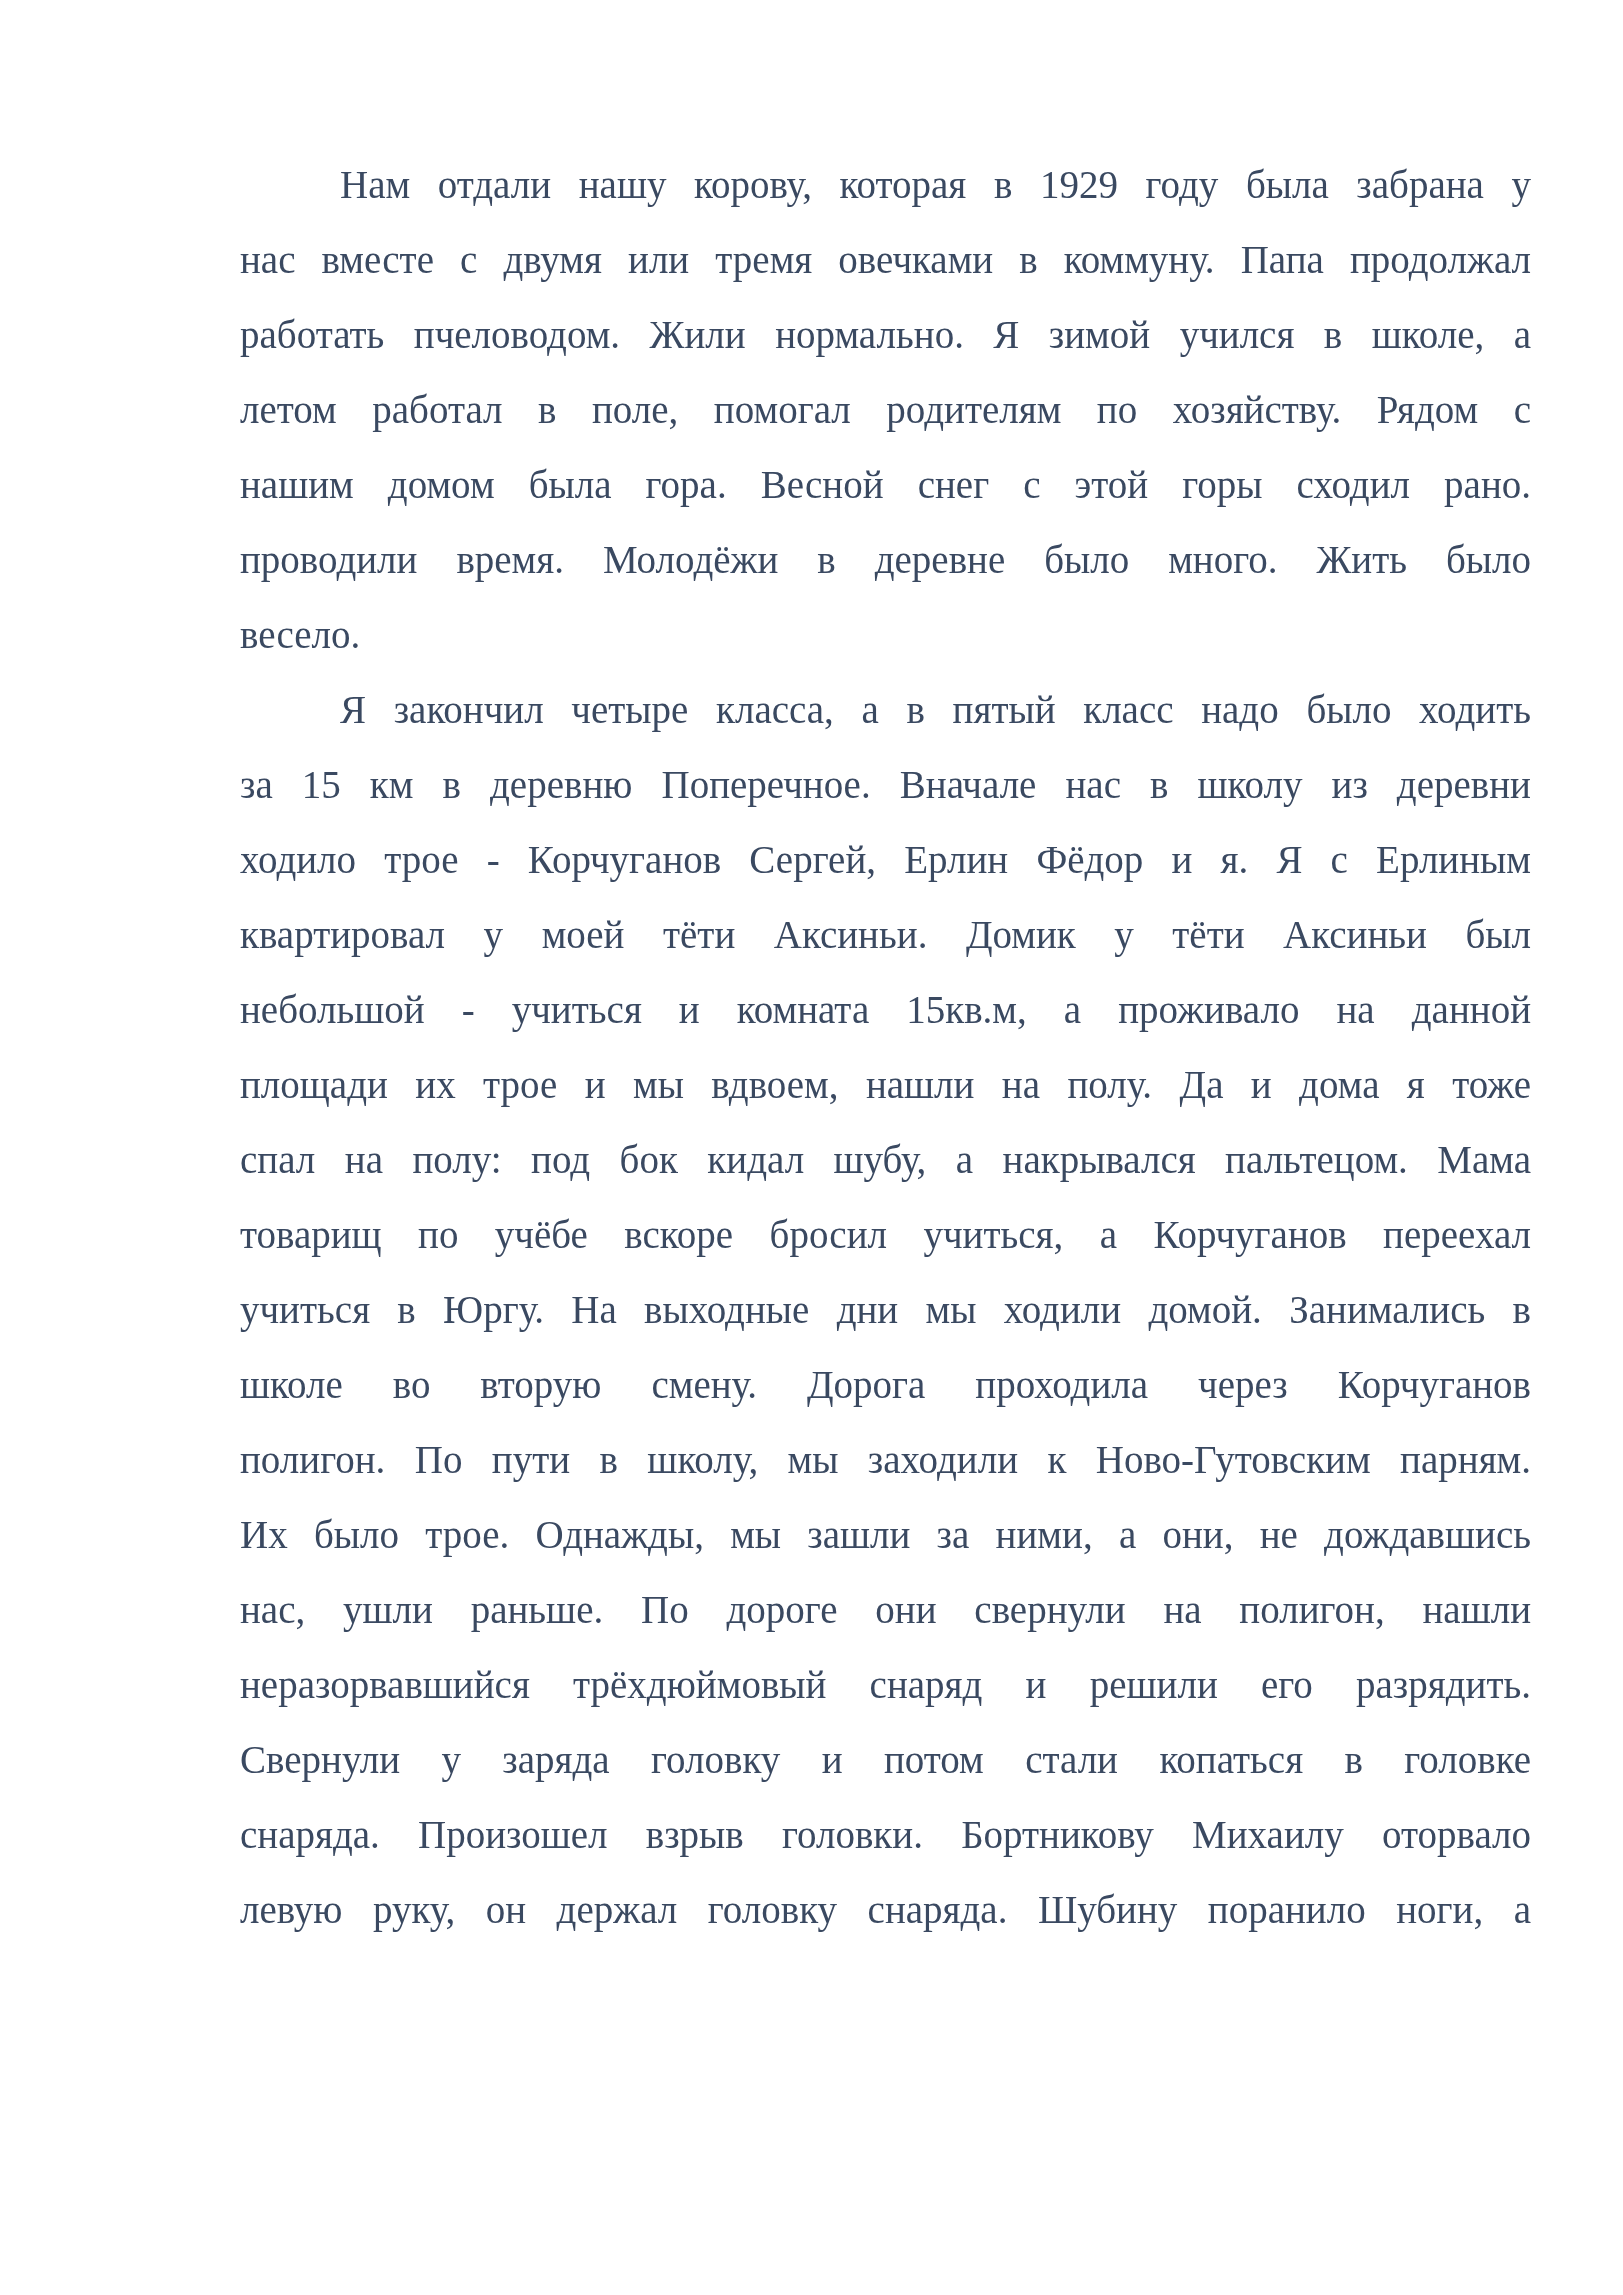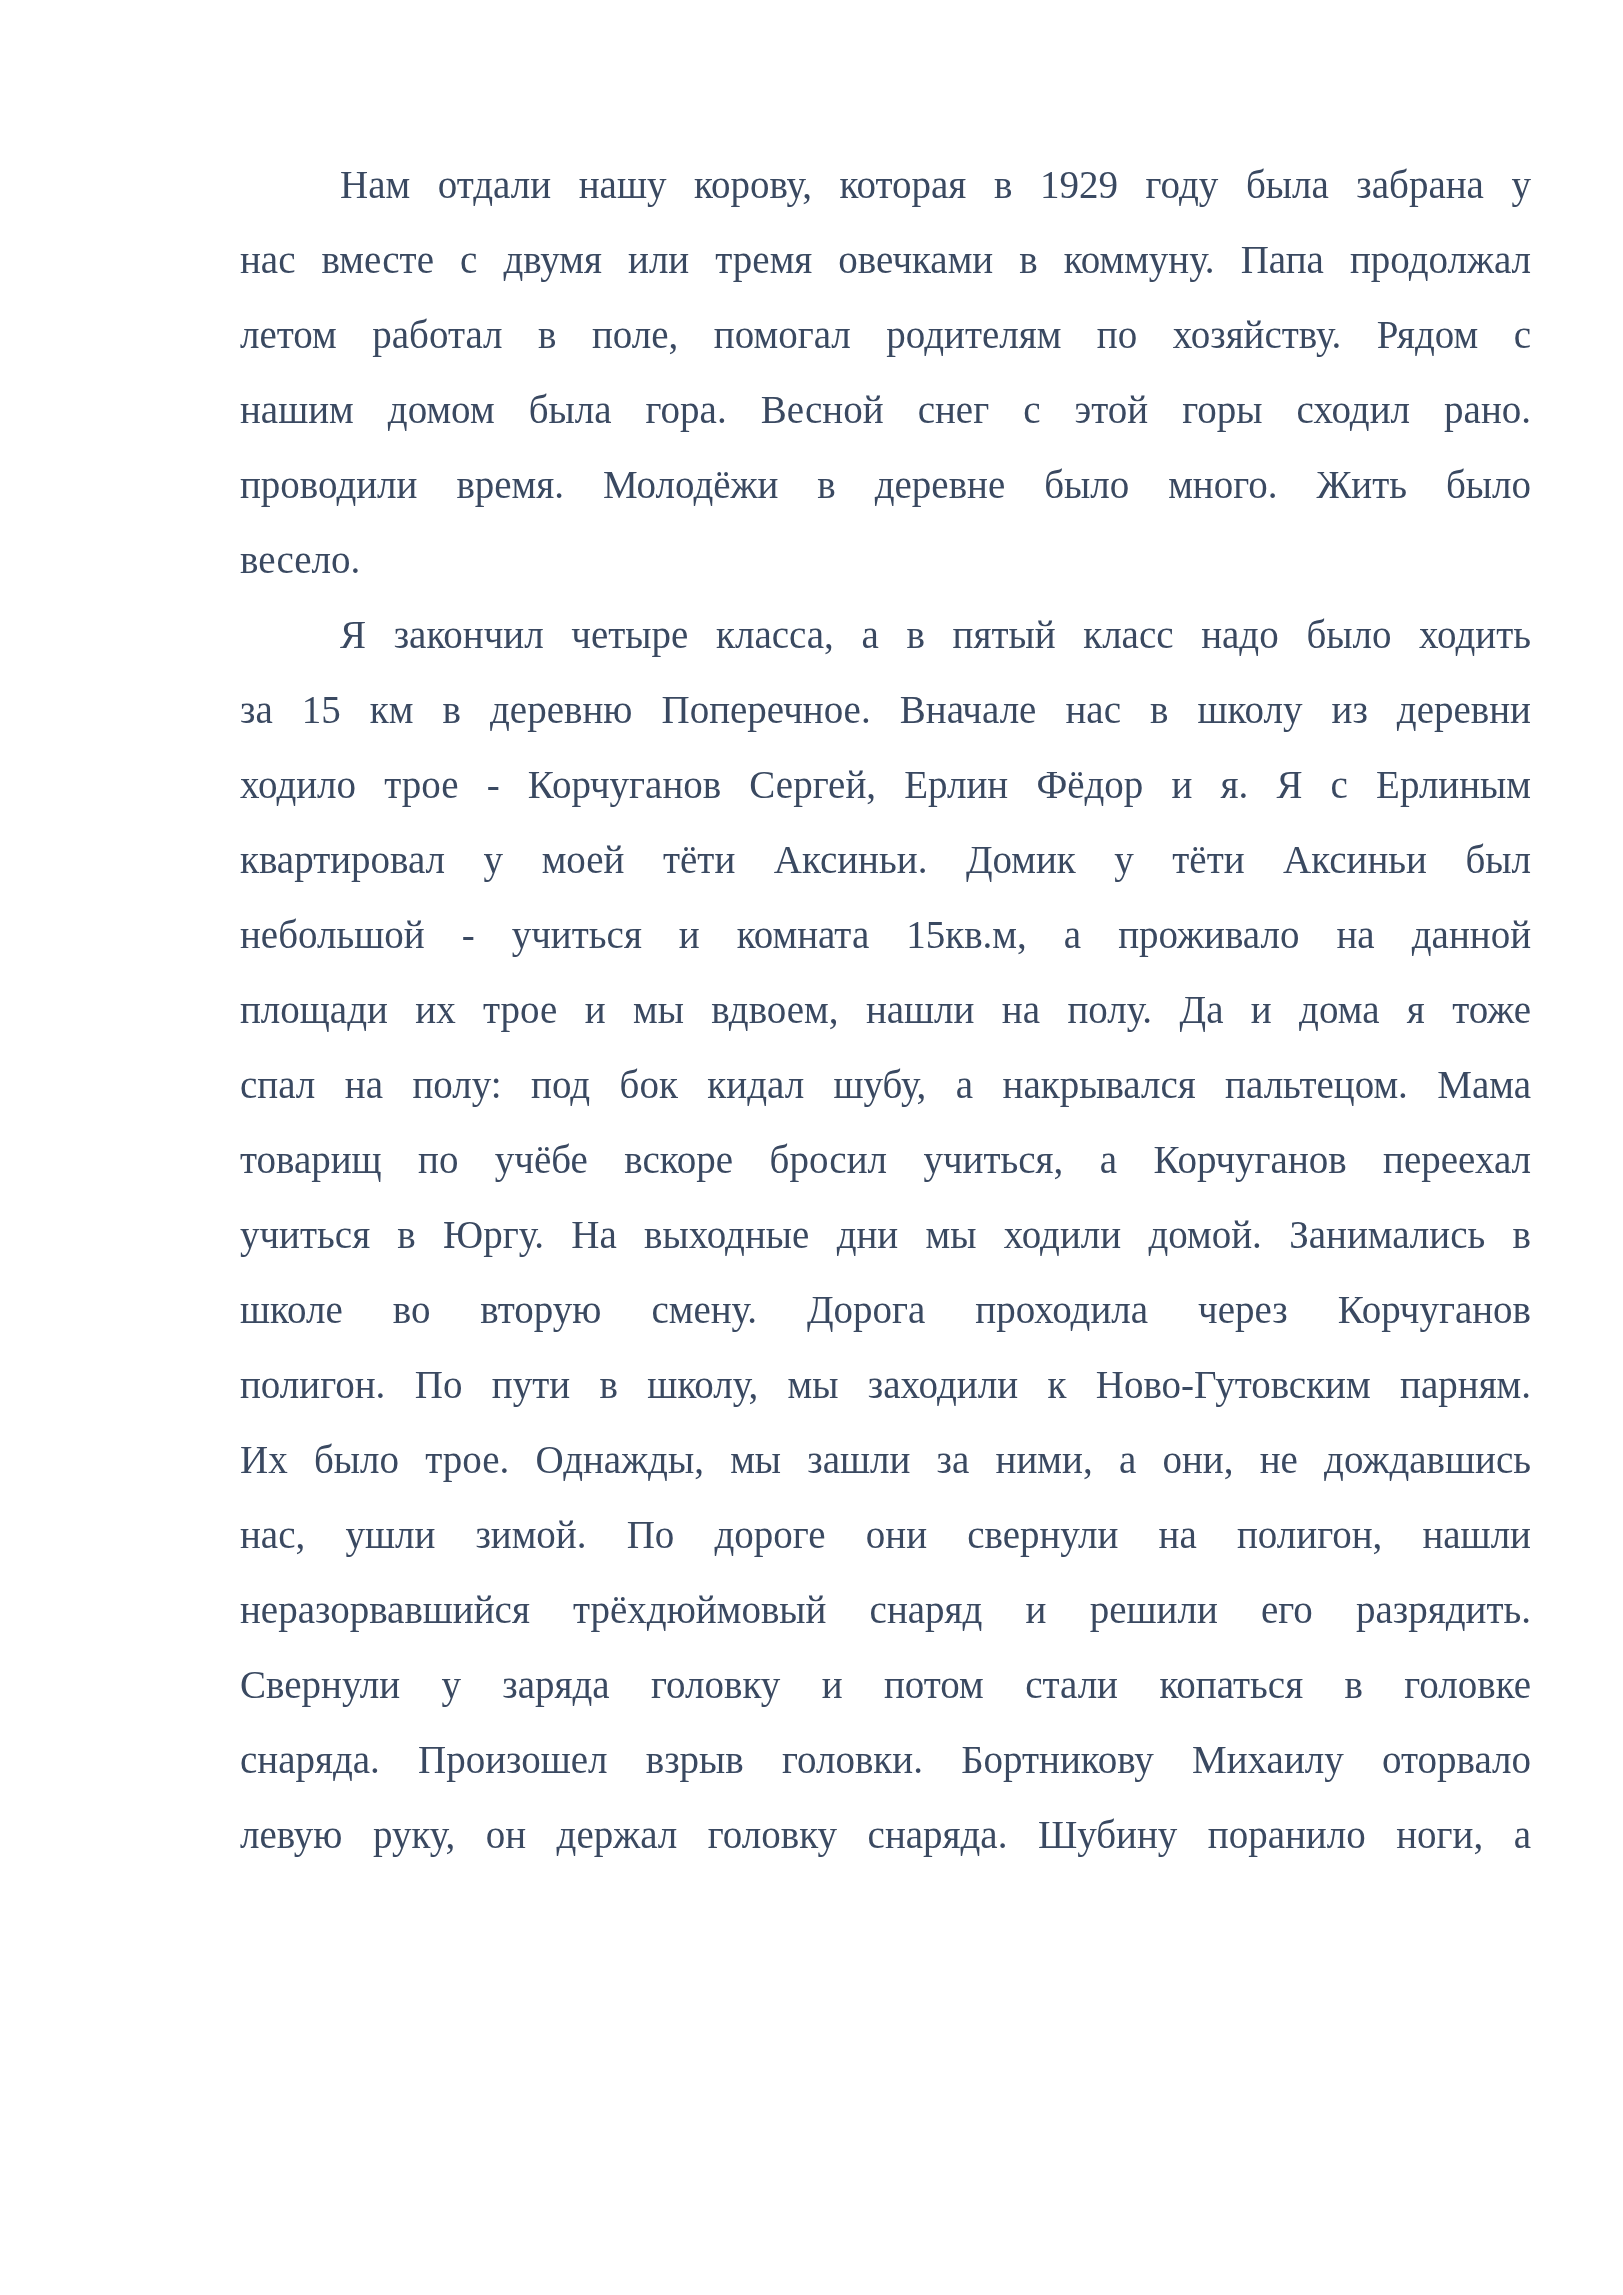--- a/index.html
+++ b/index.html
@@ -43,37 +43,38 @@
   }
 </style>
 </head>
 <body>
 
 <div class="page">
   <div class="textblock">
 
     <div class="line indent">Нам отдали нашу корову, которая в 1929 году была забрана у</div>
     <div class="line">нас вместе с двумя или тремя овечками в коммуну. Папа продолжал</div>
+    <div class="line">работать пчеловодом. Жили нормально. Я зимой учился в школе, а</div>
     <div class="line">летом работал в поле, помогал родителям по хозяйству. Рядом с</div>
     <div class="line">нашим домом была гора. Весной снег с этой горы сходил рано.</div>
     <div class="line">проводили время. Молодёжи в деревне было много. Жить было</div>
     <div class="line para-end">весело.</div>
 
     <div class="line indent">Я закончил четыре класса, а в пятый класс надо было ходить</div>
     <div class="line">за 15 км в деревню Поперечное. Вначале нас в школу из деревни</div>
     <div class="line">ходило трое - Корчуганов Сергей, Ерлин Фёдор и я. Я с Ерлиным</div>
     <div class="line">квартировал у моей тёти Аксиньи. Домик у тёти Аксиньи был</div>
     <div class="line">небольшой - учиться и комната 15кв.м,  а проживало на данной</div>
     <div class="line">площади их трое и мы вдвоем, нашли на полу. Да и дома я тоже</div>
     <div class="line">спал на полу: под бок кидал шубу, а накрывался пальтецом. Мама</div>
     <div class="line">товарищ по учёбе вскоре бросил учиться, а Корчуганов переехал</div>
     <div class="line">учиться в Юргу. На выходные дни мы ходили домой. Занимались в</div>
     <div class="line">школе во вторую смену. Дорога проходила через Корчуганов</div>
     <div class="line">полигон. По пути в школу, мы заходили к Ново-Гутовским парням.</div>
     <div class="line">Их было трое. Однажды, мы зашли за ними, а они, не дождавшись</div>
-    <div class="line">нас, ушли зимой. По дороге они свернули на полигон, нашли</div>
+    <div class="line">нас, ушли раньше. По дороге они свернули на полигон, нашли</div>
     <div class="line">неразорвавшийся трёхдюймовый снаряд и решили его разрядить.</div>
     <div class="line">Свернули у заряда головку и потом стали копаться в головке</div>
     <div class="line">снаряда. Произошел взрыв головки. Бортникову Михаилу оторвало</div>
     <div class="line">левую руку, он держал головку снаряда. Шубину поранило ноги, а</div>
   </div>
 </div>
 
 
 </body></html>

